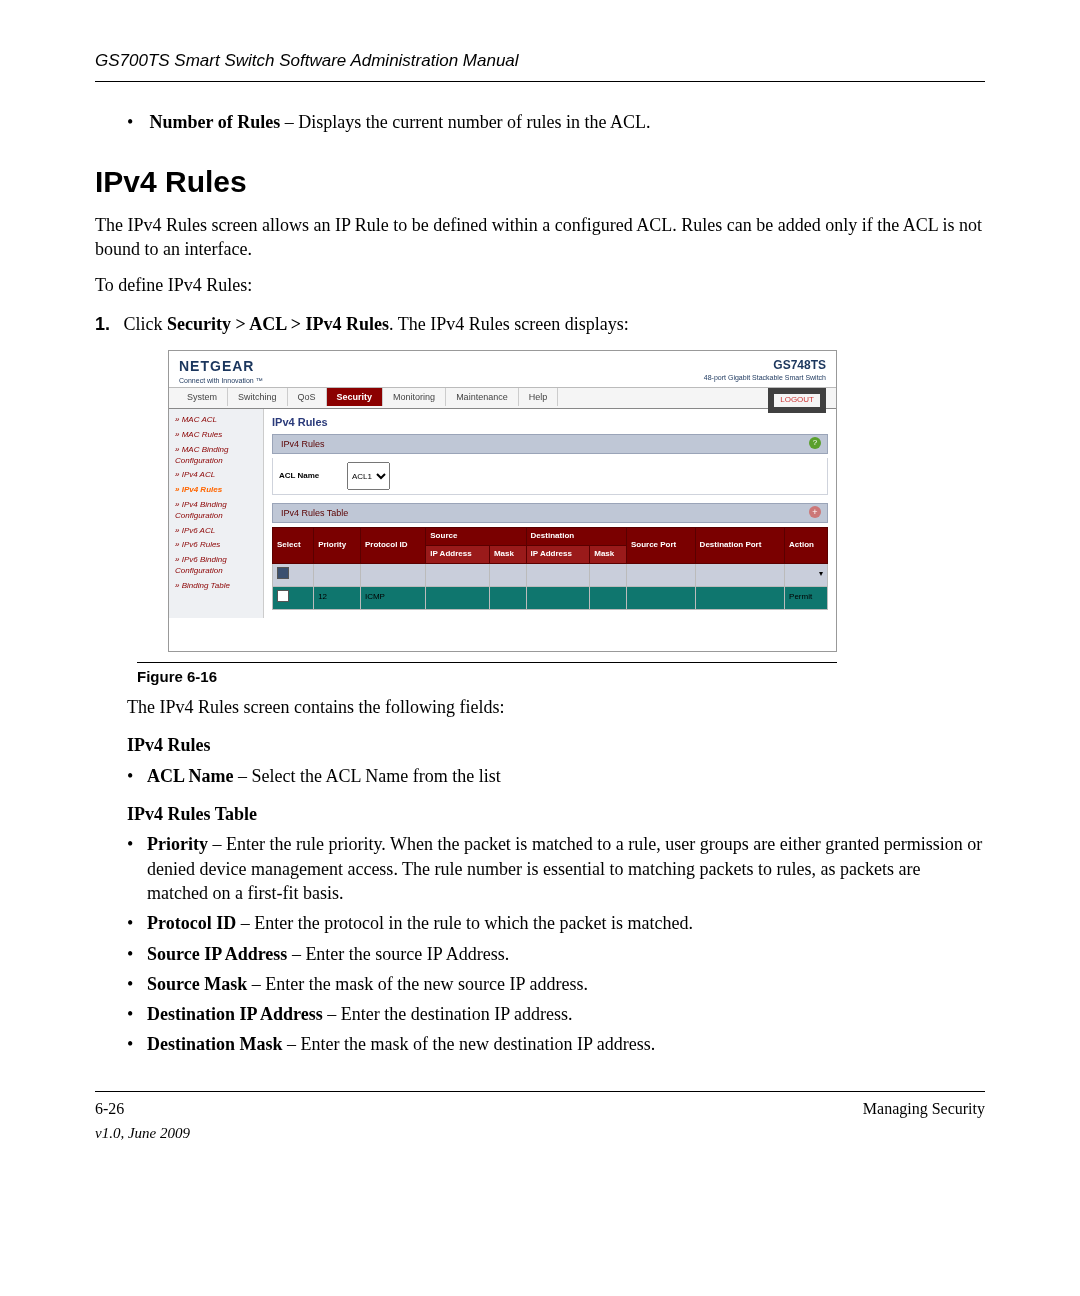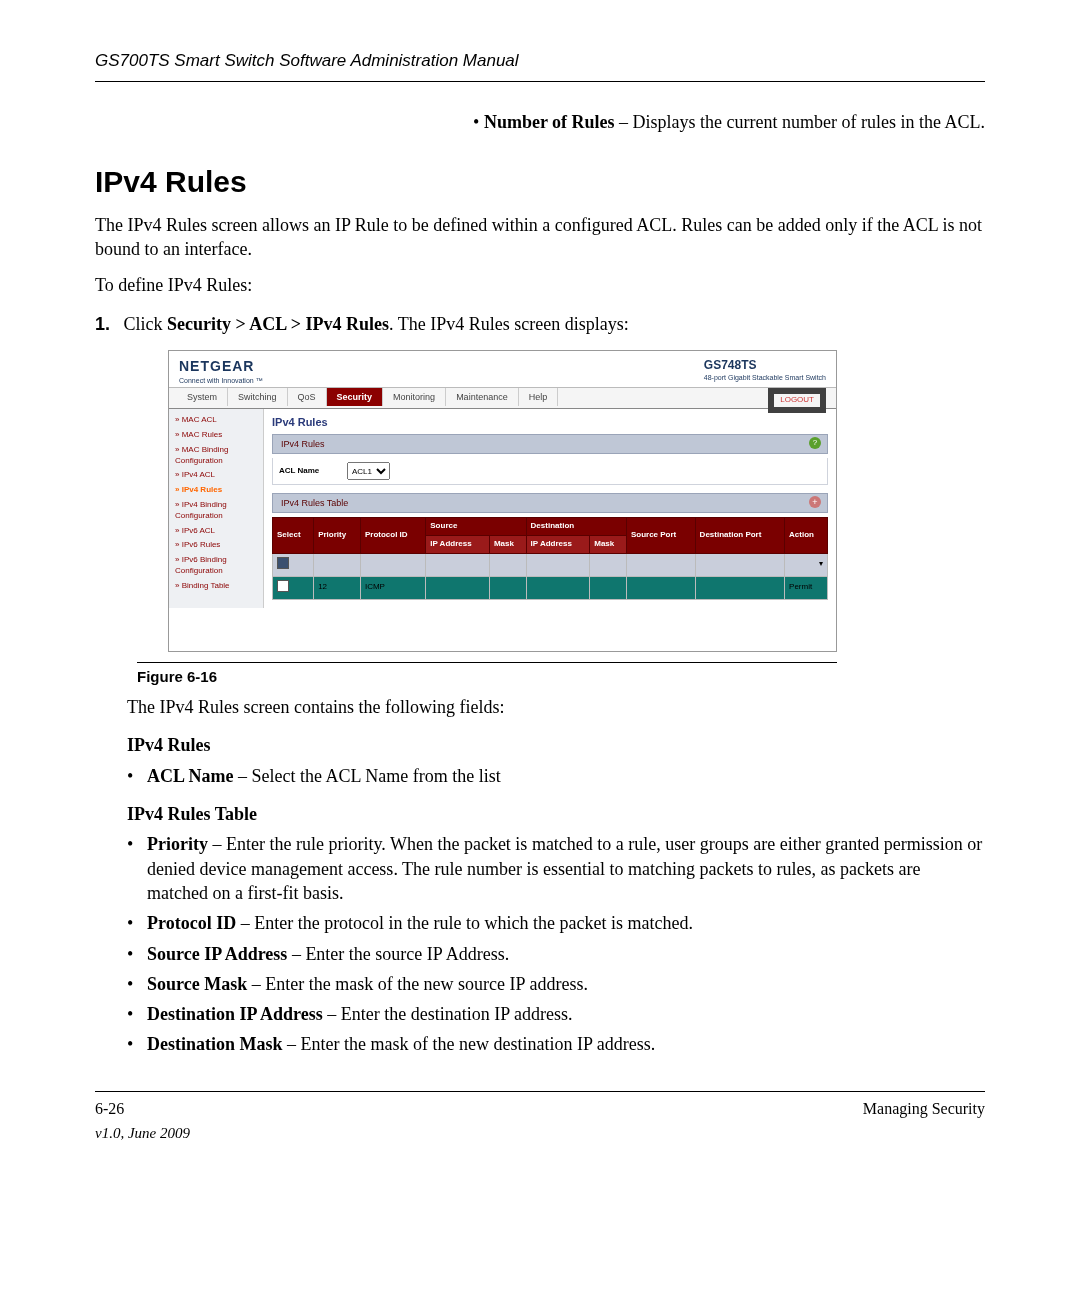--- a/index.html
+++ b/index.html
@@ -14,21 +14,21 @@
     line-height: 1.35;
   }
   .running-head {
     font-family: Arial, Helvetica, sans-serif;
     font-style: italic;
     font-size: 17px;
     border-bottom: 1px solid #000;
     padding-bottom: 8px;
     margin-bottom: 28px;
   }
-  .bullet-line { margin: 4px 0 18px 32px; text-align: right; }
+  .bullet-line { margin: 4px 0 18px 32px; }
   .bullet-line .dot { display:inline-block; width:18px; }
   h2.section {
     font-family: Arial, Helvetica, sans-serif;
     font-weight: bold;
     font-size: 30px;
     margin: 28px 0 10px 0;
   }
   p.body { margin: 6px 0 12px 0; }
   .step { margin: 14px 0 10px 0; }
   .step .num { font-family: Arial, Helvetica, sans-serif; font-weight:bold; display:inline-block; width:24px;}
@@ -45,21 +45,21 @@
     position:relative;
     height:300px;
     margin-left:31px;
   }
   .app-header{
     display:flex; justify-content:space-between; align-items:flex-start;
     padding:6px 10px 2px 10px;
   }
   .logo{ font-weight:bold; font-size:14px; letter-spacing:1px; color:#1b365d;}
   .logo-sub{ font-size:7px; color:#1b365d;}
-  .model{ }
+  .model{ text-align:right; }
   .model .m1{ font-weight:bold; font-size:12px; color:#1b365d;}
   .model .m2{ font-size:7px; color:#1b365d;}
   .tabbar{
     display:flex; align-items:flex-start; gap:0;
     border-top:1px solid #bbb; border-bottom:1px solid #888;
     padding:0 8px; height:20px; background:#f5f5f5;
     position:relative;
   }
   .tab{
     padding:3px 10px; font-size:9px; color:#444; border-right:1px solid #ccc;
@@ -74,37 +74,37 @@
     background:#8b0000; color:#fff; font-size:8px; padding:2px 10px;
   }
   .subnav span{ color:#f7c0c0; margin-right:4px;}
   .subnav .sep{ color:#d88; margin:0 2px;}
   .subnav .act{ color:#ffd54a;}
   .workarea{ display:flex; }
   .sidebar{
     width:86px; background:#eef0f3; border-right:1px solid #ccc;
     padding:4px 4px; font-size:8px;
   }
-  .side-item{ color:#8b0000; padding:2px 2px; }
+  .side-item{ color:#8b0000; padding:2px 2px;font-style:italic; }
   .side-item.sel{ color:#f60; font-weight:bold;}
   .main{
     flex:1; padding:6px 8px 8px 8px;
   }
   .panel-title{ color:#2a3a7a; font-weight:bold; font-size:11px; margin-bottom:4px;}
   .band{
     background:#bfc7d6; padding:3px 8px; font-size:9px; color:#5a0000;
     border:1px solid #9aa4b8; position:relative; margin-bottom:4px;
   }
   .band .help{ position:absolute; right:6px; top:2px; width:12px; height:12px;
     border-radius:50%; background:#5aa02c; color:#fff; font-size:8px; text-align:center; line-height:12px;}
   .band .add{ position:absolute; right:6px; top:2px; width:12px; height:12px;
     border-radius:50%; background:#c77; color:#fff; font-size:9px; text-align:center; line-height:12px;}
   .row{ display:flex; align-items:center; gap:8px; padding:4px 6px; border:1px solid #cfd3dc; border-top:none; font-size:8px;}
   .row label{ width:60px; font-weight:bold;}
-  .row select{ font-size:8px; height:18px;}
+  .row select{ font-size:8px; height:28px;}
   table.rules{
     width:100%; border-collapse:collapse; font-size:8px; margin-top:0;
   }
   table.rules th{
     background:#7a0000; color:#fff; font-weight:bold; padding:3px 4px; border:1px solid #5a0000;
     text-align:left;
   }
   table.rules th.sub{ background:#9a1a1a;}
   table.rules td{ border:1px solid #bbb; padding:3px 4px; background:#0f766e;}
   table.rules tr.inrow td{ background:#c9cedb;}

